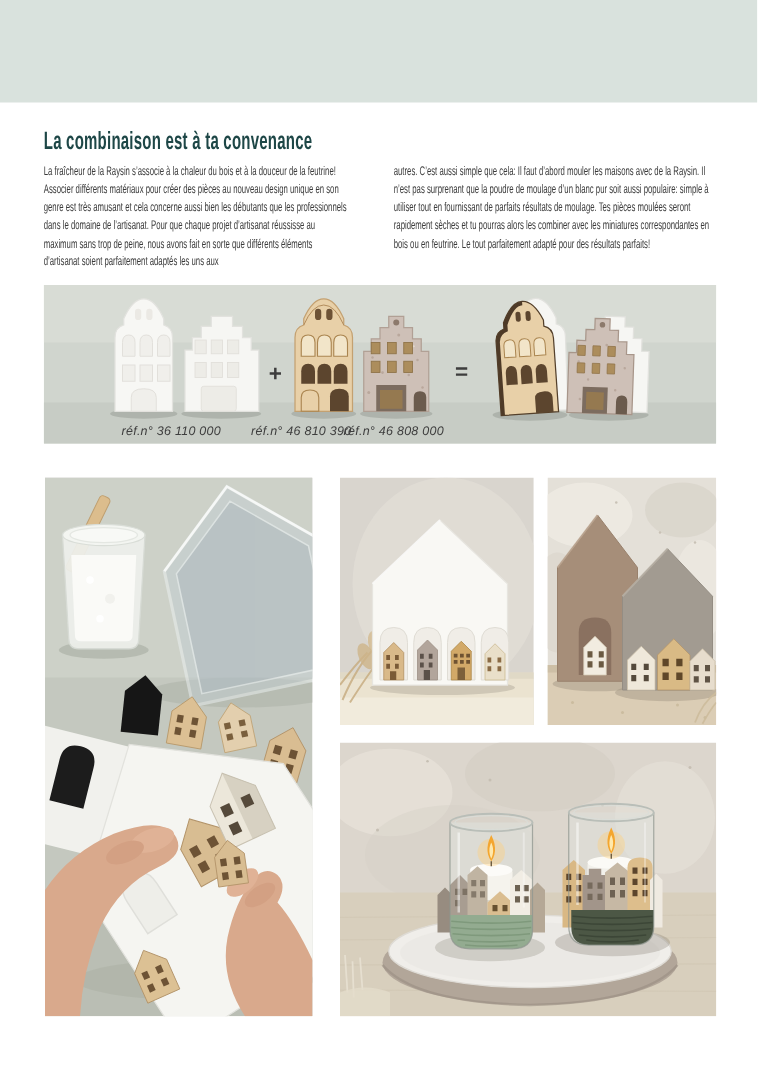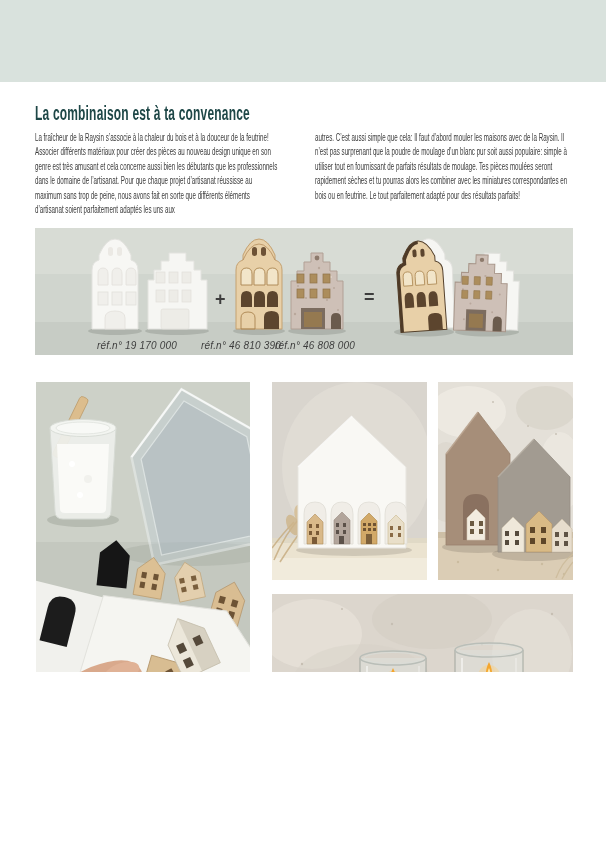--- a/index.html
+++ b/index.html
@@ -1,16 +1,16 @@
 <!DOCTYPE html>
 <html><head>
 <meta charset="utf-8">
 <style>
   html,body{margin:0;padding:0;background:#ffffff;}
-  .page{position:relative;width:606px;height:672px;background:#ffffff;overflow:hidden;
+  .page{position:relative;width:606px;height:860px;background:#ffffff;overflow:hidden;
         font-family:"Liberation Sans",sans-serif;}
   .top-band{position:absolute;left:0;top:0;width:606px;height:82px;background:#d9e2dd;}
   .title{position:absolute;left:35px;top:101px;margin:0;width:360px;
          font-size:20px;line-height:24px;font-weight:bold;color:#1e4747;
          transform:scaleX(0.60);transform-origin:0 0;white-space:nowrap;letter-spacing:0.3px;}
   .col{position:absolute;top:131px;margin:0;font-size:10px;line-height:14.4px;color:#3a3a3a;
        transform:scaleX(0.62);transform-origin:0 0;text-align:left;}
   .col-left{left:35px;width:392px;}
   .col-right{left:315px;width:407px;}
   .strip{position:absolute;left:35px;top:228px;width:538px;height:127px;margin:0;}
@@ -178,21 +178,21 @@
             <rect x="451" y="63" width="6" height="8"></rect>
           </g>
           <rect x="432" y="82" width="20" height="21" fill="#7c6c5f"></rect>
           <rect x="435" y="86" width="14" height="14" fill="#9a7b4e" opacity="0.85"></rect>
           <path d="M459 103 L459 93 Q459 88 463.5 88 Q468 88 468 93 L468 103 Z" fill="#6b5b4d"></path>
         </g>
       </g>
     </svg>
     <span class="op op-plus">+</span>
     <span class="op op-eq">=</span>
-    <span class="ref ref1">réf.n° 19 170 000</span>
+    <span class="ref ref1">réf.n° 36 110 000</span>
     <span class="ref ref2">réf.n° 46 810 390</span>
     <span class="ref ref3">réf.n° 46 808 000</span>
   </figure>
 
   <figure class="photo photo-left">
     <svg viewBox="0 0 214 431" width="214" height="431">
       <rect width="214" height="431" fill="#c4c8bf"></rect>
       <rect width="214" height="160" fill="#cfd3ca" opacity="0.8"></rect>
       <rect y="330" width="214" height="101" fill="#b4b8ae" opacity="0.6"></rect>
       <ellipse cx="158" cy="172" rx="75" ry="12" fill="#a6ab9f" opacity="0.4"></ellipse>

